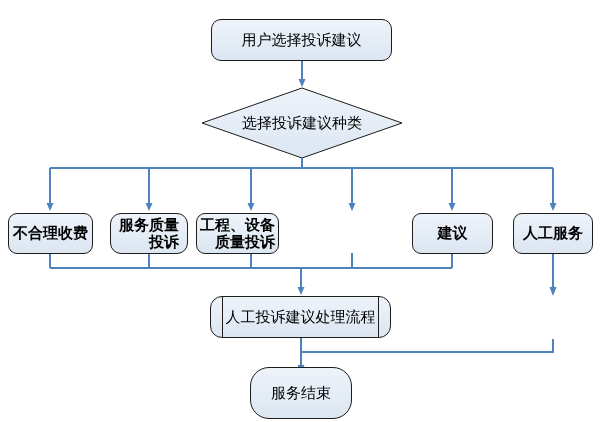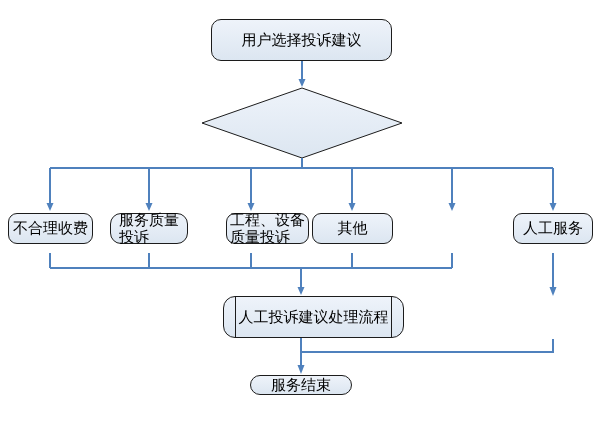--- a/index.html
+++ b/index.html
@@ -16,54 +16,54 @@
   .connector-layer polyline, .connector-layer line{
     fill:none;stroke:#4f81bd;stroke-width:1.3;shape-rendering:crispEdges;
   }
   .connector-layer .arrow{fill:#4f81bd;stroke:none;}
   .node{
     position:absolute;
     box-sizing:border-box;
     border:1px solid #1c1c1c;
     background:linear-gradient(180deg,#eef3fa 0%,#dce6f1 100%);
     display:flex;align-items:center;justify-content:center;
-    text-align:left;
+    text-align:right;
     color:#000;
     font-size:15px;
     line-height:17px;
     white-space:pre-line;
   }
   .node .lbl{display:block;}
   
   .n-start{left:211px;top:19px;width:181px;height:42px;border-radius:10px;}
   
   .n-decision-label{
     position:absolute;left:212px;top:114px;width:180px;height:18px;
     display:flex;align-items:center;justify-content:center;
     font-size:15px;color:#000;text-align:center;
   }
   
-  .branch{top:213px;height:31px;border-radius:9px;}
+  .branch{top:213px;height:41px;border-radius:9px;font-weight:bold;}
   .n-b1{left:8px;width:85px;}
   .n-b2{left:110px;width:78px;border-radius:11px;}
-  .n-b3{left:226px;width:83px;}
+  .n-b3{left:196px;width:83px;}
   .n-b4{left:312px;width:81px;}
   .n-b5{left:412px;width:81px;}
   .n-b6{left:513px;width:80px;}
   
-  .predef{border-radius:12px;margin-left:13px;}
+  .predef{border-radius:12px;}
   .predef::before,.predef::after{
     content:"";position:absolute;top:0;bottom:0;width:1px;background:#1c1c1c;
   }
   .predef::before{left:var(--inset);}
   .predef::after{right:var(--inset);}
   .n-p1{left:210px;top:296px;width:181px;height:42px;--inset:11px;}
   .n-p2{left:512px;top:297px;width:83px;height:42px;--inset:8px;border-radius:10px;}
   
-  .n-end{left:250px;top:375px;width:102px;height:20px;border-radius:19px;}
+  .n-end{left:250px;top:367px;width:102px;height:52px;border-radius:19px;}
 </style>
 </head>
 <body>
 
 <div class="canvas">
 
   <svg class="connector-layer" width="605" height="422" viewBox="0 0 605 422" xmlns="http://www.w3.org/2000/svg">
     <defs>
       <linearGradient id="nodeGrad" x1="0" y1="0" x2="0" y2="1">
         <stop offset="0" stop-color="#eef3fa"></stop>
@@ -107,34 +107,37 @@
 
     <polyline points="301,338 301,366"></polyline>
     <polyline points="553,339 553,352 301,352"></polyline>
     <polygon class="arrow" points="297.5,365 304.5,365 301,374"></polygon>
   </svg>
 
   <div class="node n-start">
     <span class="lbl">用户选择投诉建议</span>
   </div>
 
+  <div class="n-decision-label">
+    <span class="lbl">选择投诉建议种类</span>
+  </div>
 
   <div class="node branch n-b1">
     <span class="lbl">不合理收费</span>
   </div>
   <div class="node branch n-b2">
     <span class="lbl">服务质量
 投诉</span>
   </div>
   <div class="node branch n-b3">
     <span class="lbl">工程、设备
 质量投诉</span>
   </div>
-  <div class="node branch n-b4">
-    <span class="lbl">其他</span>
+  <div class="node branch n-b5">
+    <span class="lbl">建议</span>
   </div>
   <div class="node branch n-b6">
     <span class="lbl">人工服务</span>
   </div>
 
   <div class="node predef n-p1">
     <span class="lbl">人工投诉建议处理流程</span>
   </div>
 
   <div class="node n-end">

